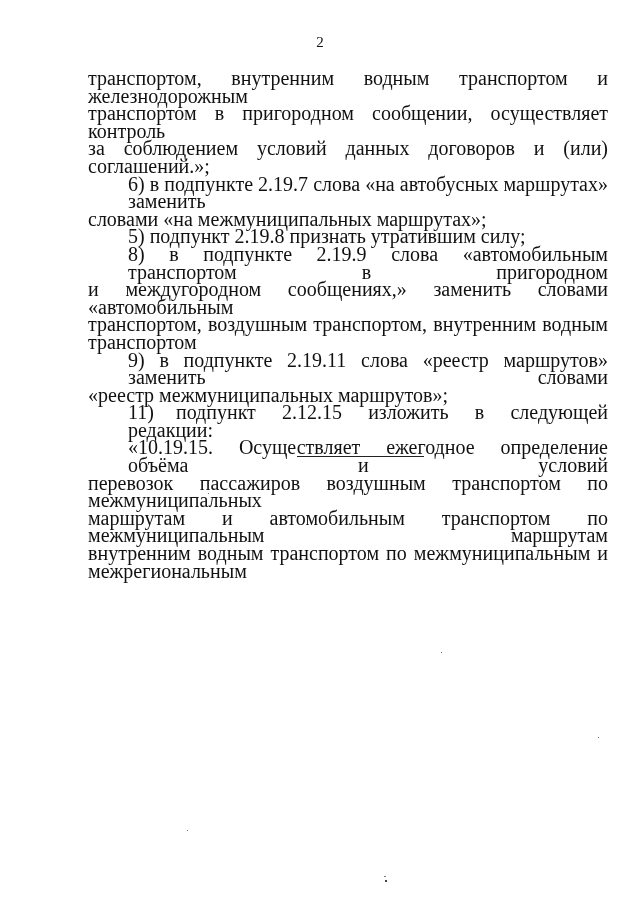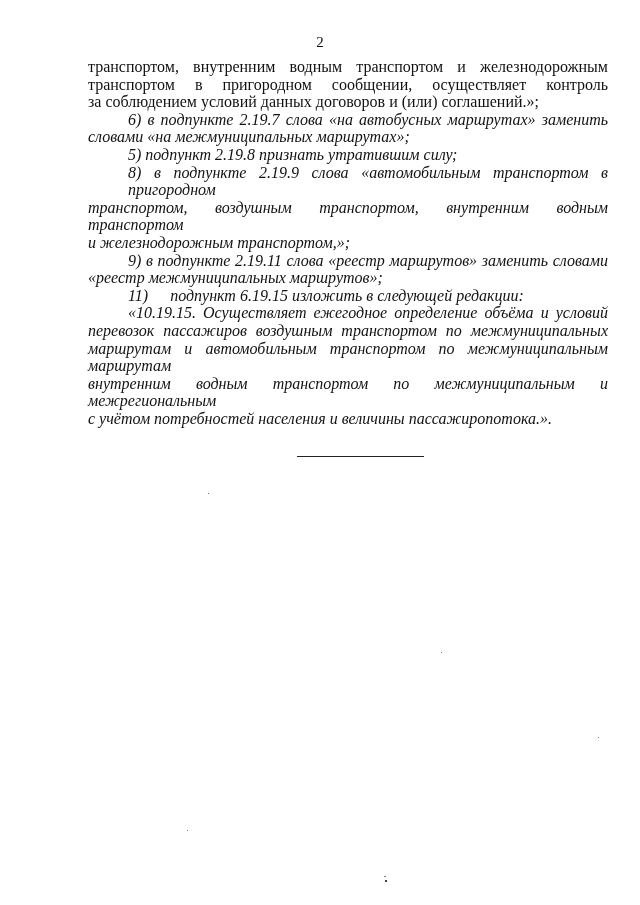--- a/index.html
+++ b/index.html
@@ -6,25 +6,25 @@
   body { width: 640px; height: 905px; position: relative; overflow: hidden; }
   .page {
     position: absolute; left: 0; top: 0; width: 640px; height: 905px; background: #fff;
     font-family: "Liberation Serif", "DejaVu Serif", serif; color: #111;
   }
   .page-number {
     position: absolute; top: 33px; left: 0; width: 640px; text-align: center;
     font-size: 15px; line-height: 18px;
   }
   .body-text {
-    position: absolute; left: 88px; top: 58px; width: 520px;
-    font-size: 16px; line-height: 17.6px;
+    position: absolute; left: 88px; top: 70px; width: 520px;
+    font-size: 20px; line-height: 17.6px;
   }
   .para { margin: 0; text-align: justify; text-align-last: left; }
-  .para.indent { text-indent: 40px; font-style: italic; }
+  .para.indent { text-indent: 40px; }
   .line { display: block; text-align: justify; text-align-last: justify; white-space: normal; }
   .line.last { text-align-last: left; }
   .para.indent .line.first { padding-left: 40px; }
   .para.indent { text-indent: 0; }
   .num-sp { display: inline-block; width: 22px; }
   .separator {
     position: absolute; left: 297px; top: 456px; width: 127px; height: 0;
     border-top: 1px solid #222;
   }
   .speck { position: absolute; background: #777; width: 1px; height: 1px; }
@@ -47,40 +47,39 @@
       <span class="line first">6) в подпункте 2.19.7 слова «на автобусных маршрутах» заменить</span>
       <span class="line last">словами «на межмуниципальных маршрутах»;</span>
     </p>
 
     <p class="para indent">
       <span class="line first last">5) подпункт 2.19.8 признать утратившим силу;</span>
     </p>
 
     <p class="para indent">
       <span class="line first">8) в подпункте 2.19.9 слова «автомобильным транспортом в пригородном</span>
+      <span class="line">и междугородном сообщениях,» заменить словами «автомобильным</span>
       <span class="line">транспортом, воздушным транспортом, внутренним водным транспортом</span>
-      <span class="line last">и железнодорожным транспортом,»;</span>
     </p>
 
     <p class="para indent">
       <span class="line first">9) в подпункте 2.19.11 слова «реестр маршрутов» заменить словами</span>
       <span class="line last">«реестр межмуниципальных маршрутов»;</span>
     </p>
 
 
     <p class="para indent">
-      <span class="line first last"><span class="num">11)</span><span class="num-sp"></span><span>подпункт 6.19.15 изложить в следующей редакции:</span></span>
+      <span class="line first last"><span class="num">11)</span><span class="num-sp"></span><span>подпункт 2.12.15 изложить в следующей редакции:</span></span>
     </p>
 
     <p class="para indent">
       <span class="line first">«10.19.15. Осуществляет ежегодное определение объёма и условий</span>
       <span class="line">перевозок пассажиров воздушным транспортом по межмуниципальных</span>
       <span class="line">маршрутам и автомобильным транспортом по межмуниципальным маршрутам</span>
       <span class="line">внутренним водным транспортом по межмуниципальным и межрегиональным</span>
-      <span class="line last">с учётом потребностей населения и величины пассажиропотока.».</span>
     </p>
   </div>
 
   <div class="separator"></div>
 
   <div class="speck" style="left:208px;top:493px;"></div>
   <div class="speck" style="left:441px;top:652px;"></div>
   <div class="speck" style="left:598px;top:737px;"></div>
   <div class="speck" style="left:187px;top:830px;"></div>
   <div class="speck" style="left:384px;top:876px;width:2px;"></div>

